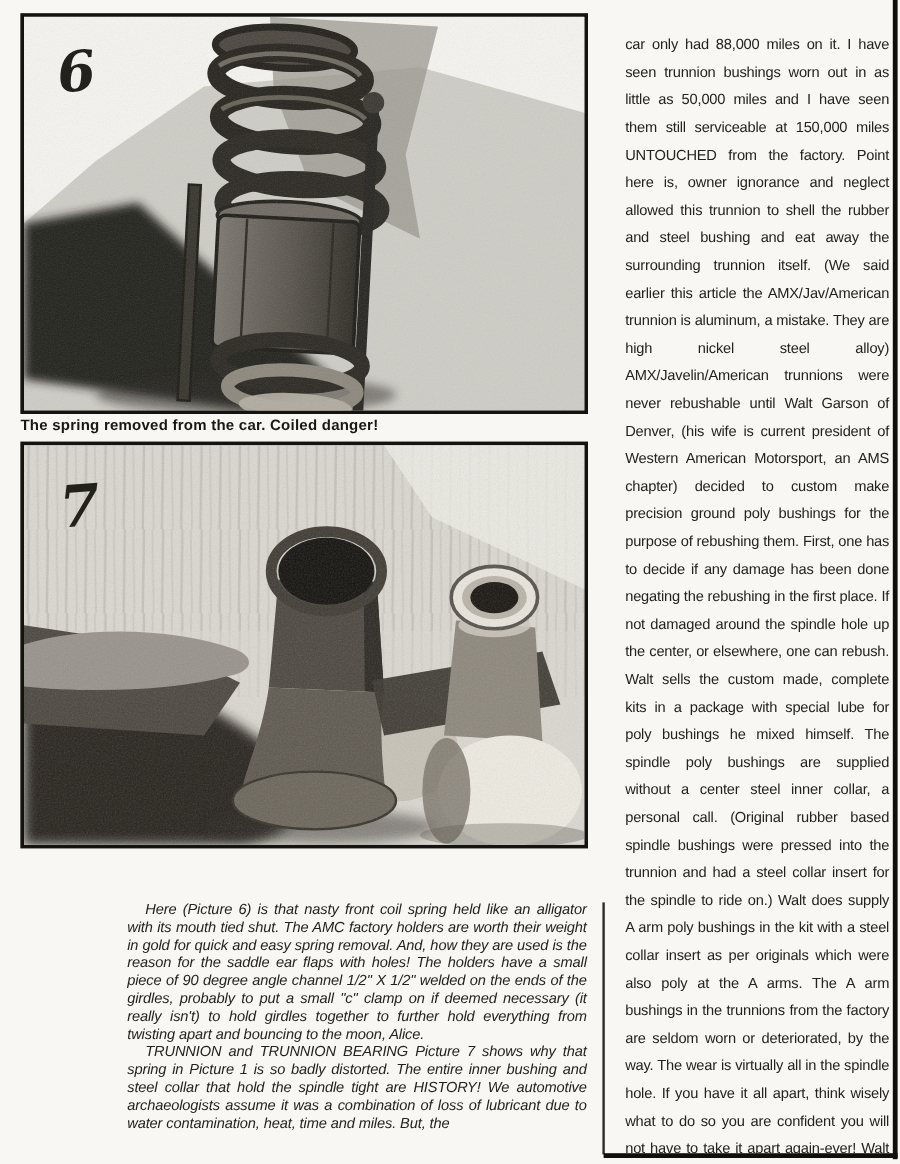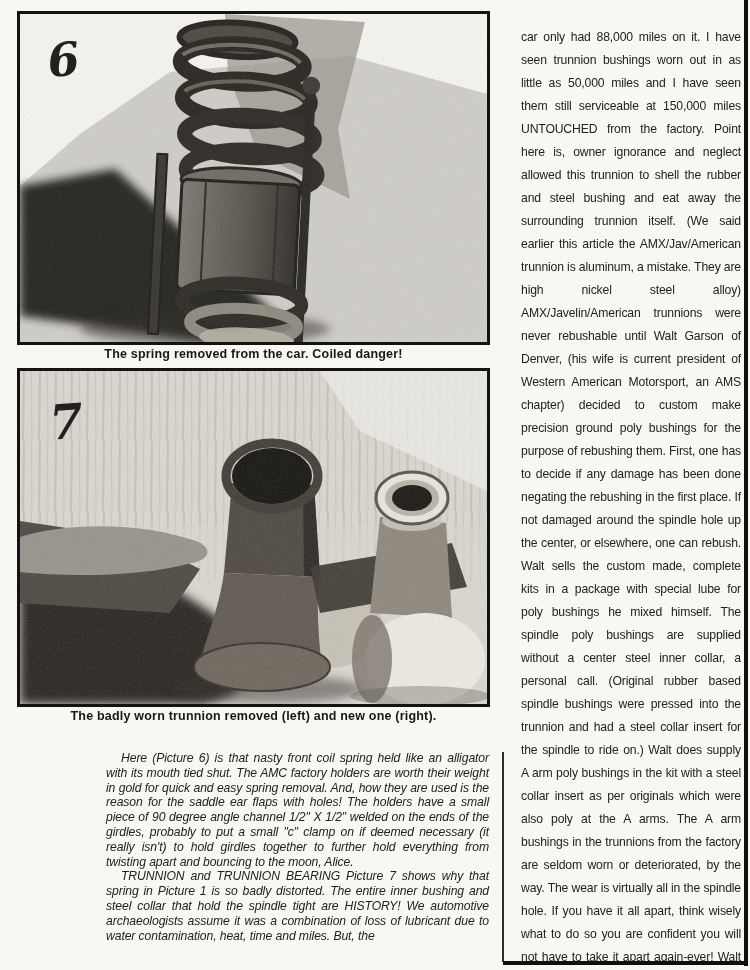--- a/index.html
+++ b/index.html
@@ -10,21 +10,21 @@
     color:#1e1e1c;
   }
   .photo{
     position:absolute; left:17px; box-sizing:border-box;
     border:3px solid #131311; background:#d8d6cf;
   }
   .photo svg{display:block; width:100%; height:100%;}
   .photo6{top:11px; width:473px; height:334px;}
   .photo7{top:368px; width:473px; height:339px;}
   .caption{
-    position:absolute; left:17px; width:473px; text-align:center;
+    position:absolute; left:17px; width:473px; text-align:left;
     font-weight:bold; font-size:12.5px; letter-spacing:.2px; color:#181816;
   }
   .cap6{top:347px;}
   .cap7{top:709px;}
   .left-text{
     position:absolute; left:106px; top:751px; width:383px;
     font-size:12.2px; line-height:14.8px; letter-spacing:-0.1px;
     text-align:justify; color:#222220;
   }
   .left-text p{margin:0; text-indent:15px;font-style:italic;}
@@ -143,21 +143,20 @@
         <ellipse cx="392" cy="150" rx="30" ry="10" fill="#cfcabf" opacity="0.85"></ellipse>
         <ellipse cx="392" cy="127" rx="36" ry="26" fill="#e9e6dd" stroke="#55504a" stroke-width="3"></ellipse>
         <ellipse cx="392" cy="127" rx="27" ry="18" fill="#b9b4a8"></ellipse>
         <ellipse cx="392" cy="127" rx="20" ry="13" fill="#17140f"></ellipse>
       </g>
       <ellipse cx="400" cy="325" rx="70" ry="10" fill="#55524a" opacity="0.35"></ellipse>
       <rect width="467" height="333" filter="url(#gB)" opacity="0.2"></rect>
       <text class="figno" x="30" y="68" font-size="48" transform="rotate(-4 40 56)">7</text>
     </svg>
   </figure>
-  <div class="caption cap7">The badly worn trunnion removed (left) and new one (right).</div>
 
   <div class="left-text">
     <p>Here (Picture 6) is that nasty front coil spring held like an alligator with its mouth tied shut. The AMC factory holders are worth their weight in gold for quick and easy spring removal. And, how they are used is the reason for the saddle ear flaps with holes! The holders have a small piece of 90 degree angle channel 1/2" X 1/2" welded on the ends of the girdles, probably to put a small "c" clamp on if deemed necessary (it really isn't) to hold girdles together to further hold everything from twisting apart and bouncing to the moon, Alice.</p>
     <p>TRUNNION and TRUNNION BEARING Picture 7 shows why that spring in Picture 1 is so badly distorted. The entire inner bushing and steel collar that hold the spindle tight are HISTORY! We automotive archaeologists assume it was a combination of loss of lubricant due to water contamination, heat, time and miles. But, the</p>
   </div>
 
   <div class="right-text">car only had 88,000 miles on it. I have seen trunnion bushings worn out in as little as 50,000 miles and I have seen them still serviceable at 150,000 miles UNTOUCHED from the factory. Point here is, owner ignorance and neglect allowed this trunnion to shell the rubber and steel bushing and eat away the surrounding trunnion itself. (We said earlier this article the AMX/Jav/American trunnion is aluminum, a mistake. They are high nickel steel alloy) AMX/Javelin/American trunnions were never rebushable until Walt Garson of Denver, (his wife is current president of Western American Motorsport, an AMS chapter) decided to custom make precision ground poly bushings for the purpose of rebushing them. First, one has to decide if any damage has been done negating the rebushing in the first place. If not damaged around the spindle hole up the center, or elsewhere, one can rebush. Walt sells the custom made, complete kits in a package with special lube for poly bushings he mixed himself. The spindle poly bushings are supplied without a center steel inner collar, a personal call. (Original rubber based spindle bushings were pressed into the trunnion and had a steel collar insert for the spindle to ride on.) Walt does supply A arm poly bushings in the kit with a steel collar insert as per originals which were also poly at the A arms. The A arm bushings in the trunnions from the factory are seldom worn or deteriorated, by the way. The wear is virtually all in the spindle hole. If you have it all apart, think wisely what to do so you are confident you will not have to take it apart again-ever! Walt also supplies rebuilt trunnions, ready to go with his bushings installed. Totally new trunnions for the AMX, Jav and American are no longer available from Jeep/Eagle. Some may still be in the parts systems of NAPA and other aftermarket parts supply houses, but availability is not consistent and is fast dwindling. Too few sales to stock the shelves. In the hobby, it is hard to tell who has what unless the advertise. It seems Kanter Auto Parts may have some trunnions for most Rambler/AMC cars, they list AMC/Rambler but say "inquire" and we assume this is to availability and/or price. AMX Enterprises currently has NOS/AMC trunnions for the AMX, Javelin and American. The trunnion setup used in the Ambassador, the</div>
 
   <div class="divider-v"></div>
   <div class="border-right"></div>

